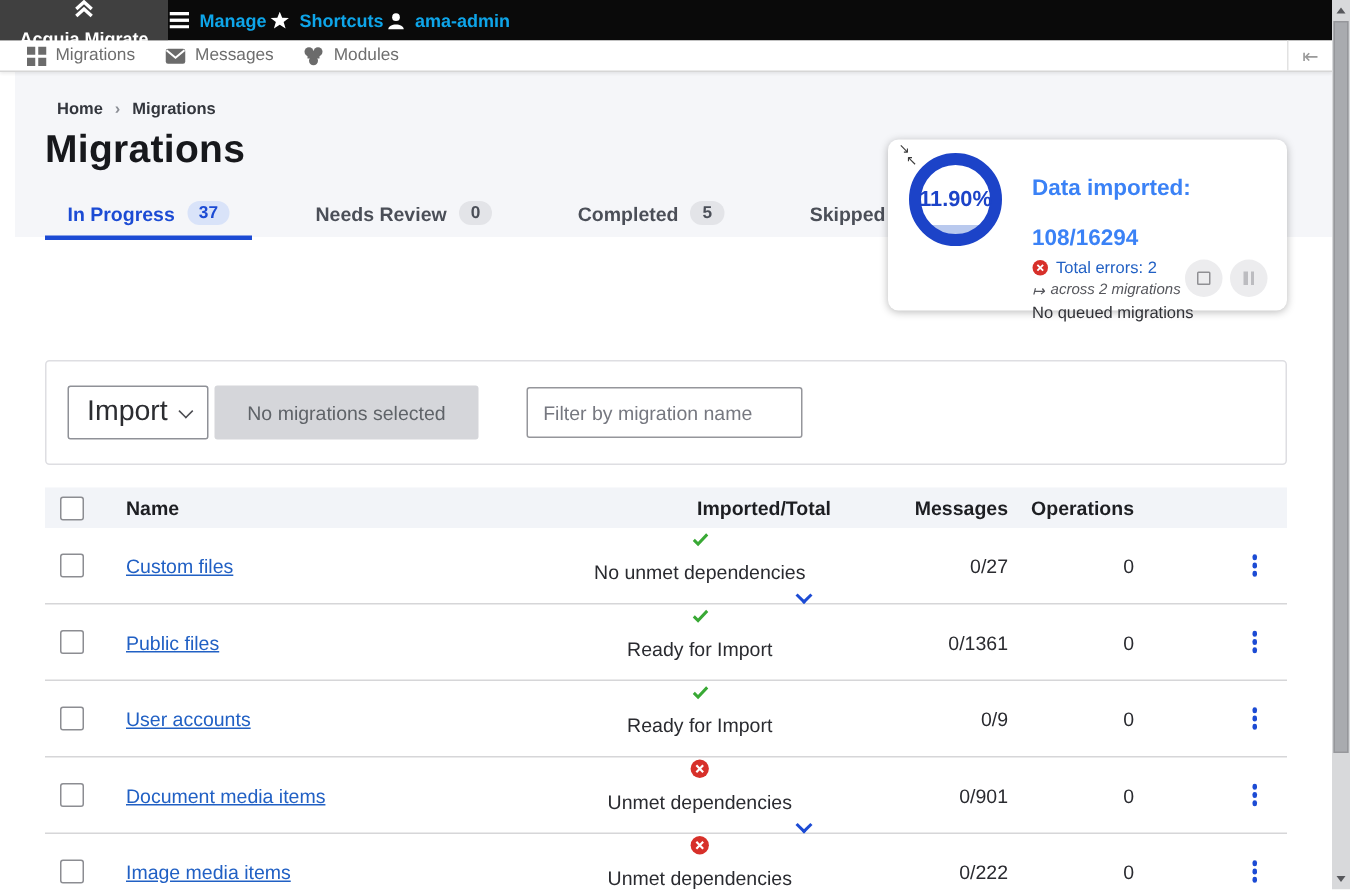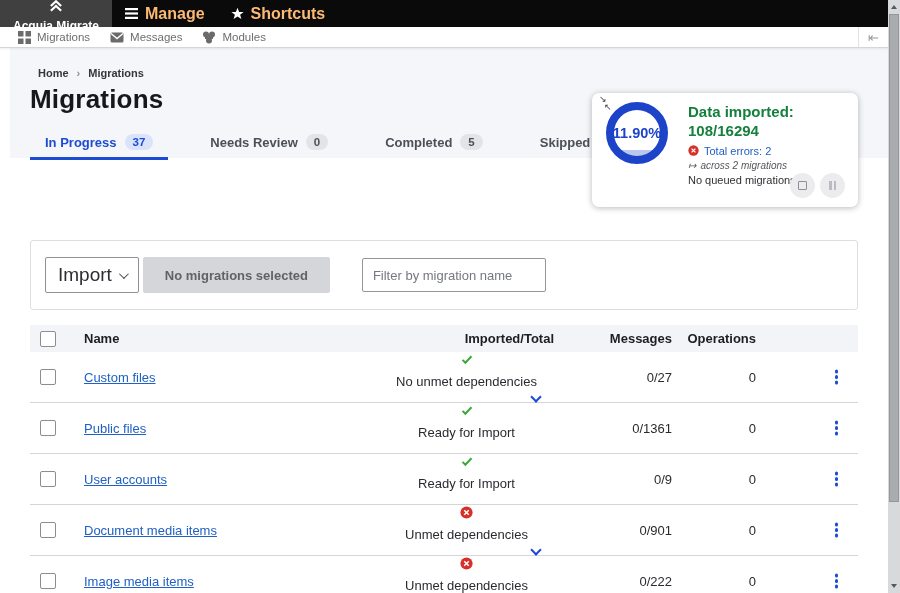--- a/index.html
+++ b/index.html
@@ -7,22 +7,22 @@
   body {
     position:relative; overflow:hidden; background:#fff;
     font-family:"Liberation Sans", sans-serif; color:#1b1b1f;
   }
 
   
   .topbar { position:absolute; top:0; left:0; width:888px; height:27px;
     background:#0a0a0a; display:flex; align-items:stretch; z-index:3; }
   .brand { background:#404040; display:flex; align-items:center; gap:7px;
     padding:0 13px; color:#ffffff; font-size:12px; font-weight:bold;flex-direction:column; }
-  .topitem { display:flex; align-items:center; gap:7px; padding:0 13px;
-    color:#fdba74; font-size:16px; font-weight:bold; }
+  .topitem { display:flex; align-items:center; gap:7px; padding:0 1px;
+    color:#0ea5e9; font-size:12px; font-weight:bold; }
   .topbar svg { display:block; }
 
   
   .toolbar { position:absolute; top:27px; left:0; width:888px; height:21px;
     background:#fff; border-bottom:1px solid #d6d6d6;
     box-shadow:0 1px 2px rgba(0,0,0,.07);
     display:flex; align-items:center; padding:0 0 0 8px; z-index:3; }
   .toolitem { display:flex; align-items:center; gap:6px; padding:0 10px;
     color:#6e6e6e; font-size:11.5px; height:100%; }
   .source-note { font-style:italic; color:#6b6b6b; font-size:11px; margin-left:18px; }
@@ -53,21 +53,21 @@
   .resize-ctl { position:absolute; left:4px; top:1px; width:18px; height:18px;
     color:#3c3c3c; font-size:9px; line-height:9px; }
   .resize-ctl .a1 { position:absolute; left:3px; top:1px; }
   .resize-ctl .a2 { position:absolute; left:8px; top:9px; }
   .ring { position:absolute; left:14px; top:9px; width:62px; height:62px;
     border:8px solid #1c43c8; border-radius:50%;
     background:linear-gradient(to top, #b9c9ee 0 13%, #fff 13%);
     display:flex; align-items:center; justify-content:center; }
   .ring-label { font-size:14.5px; font-weight:bold; color:#1c43c8; }
   .card-text { position:absolute; left:96px; top:10px; width:162px; }
-  .card-title { font-size:15px; font-weight:bold; color:#15803d; line-height:1.25; }
+  .card-title { font-size:15px; font-weight:bold; color:#3b82f6; line-height:1.25;margin-top:14px; }
   .errors-line { display:flex; align-items:center; gap:5px; margin-top:4px;
     font-size:11px; color:#2160c4; }
   .across-line { display:flex; align-items:center; gap:4px; margin-top:3px;
     font-size:10px; font-style:italic; color:#55565c; }
   .queue-line { margin-top:3px; font-size:11px; color:#2f3035; }
   .cbtn { position:absolute; bottom:9px; width:25px; height:25px; border-radius:50%;
     background:#ececee; display:flex; align-items:center; justify-content:center; border:none; }
   .cbtn.stop { right:43px; }
   .cbtn.pause { right:13px; }
   .stop-glyph { width:9px; height:9px; border:1.5px solid #8f8f93; border-radius:1px; }
@@ -77,21 +77,21 @@
   
   .filter-card { position:absolute; left:30px; top:192px; width:828px; height:70px;
     background:#fff; border:1px solid #dedee2; border-radius:3px;
     display:flex; align-items:center; padding:0 14px; }
   .import-btn { height:36px; background:#fff; border:1px solid #8f9197; border-radius:2px;
     font-size:19px; color:#2c2d31; padding:0 12px; display:flex; align-items:center; gap:7px;
     font-family:inherit; }
   .chev-sm { width:7px; height:7px; border-right:1.5px solid #4a4b50; border-bottom:1.5px solid #4a4b50;
     transform:rotate(45deg) translateY(-2px); }
   .selected-btn { height:36px; margin-left:4px; background:#d5d6da; border:none; border-radius:2px;
-    color:#5f6368; font-weight:bold; font-size:13px; padding:0 22px; font-family:inherit; }
+    color:#5f6368; font-weight:normal; font-size:13px; padding:0 22px; font-family:inherit; }
   .filter-input { margin-left:32px; width:184px; height:34px; border:1px solid #95969b;
     border-radius:2px; padding:0 10px; font-size:13px; font-family:inherit; color:#2c2d31; }
   .filter-input::placeholder { color:#767880; }
 
   
   .mig-table { position:absolute; left:30px; top:277px; width:828px; }
   .thead, .trow { display:grid; grid-template-columns:54px 1fr 175px 118px 84px 90px;
     align-items:center; padding-right:12px; }
   .thead { height:27px; background:#f2f4f8; font-size:13px; font-weight:bold; color:#1d1e22; }
   .trow { height:51px; border-bottom:1px solid #d6d6d8; font-size:13px; color:#2a2b30; }
@@ -143,20 +143,29 @@
     <span>Manage</span>
   </div>
   <div class="topitem">
     <span>
       <svg class="ic" width="13" height="13" viewBox="0 0 16 15">
         <path d="M8 0.5 L10 5.5 L15.5 5.7 L11.2 9 L12.8 14.3 L8 11.2 L3.2 14.3 L4.8 9 L0.5 5.7 L6 5.5 Z" fill="#fff"></path>
       </svg>
     </span>
     <span>Shortcuts</span>
   </div>
+  <div class="topitem">
+    <span>
+      <svg class="ic" width="12" height="12" viewBox="0 0 14 14">
+        <circle cx="7" cy="4" r="3" fill="#fff"></circle>
+        <path d="M1 13.5 C1 8.5 13 8.5 13 13.5 Z" fill="#fff"></path>
+      </svg>
+    </span>
+    <span>ama-admin</span>
+  </div>
 </div>
 
 <div class="toolbar">
   <div class="toolitem">
     <span>
       <svg class="ic" width="13" height="13" viewBox="0 0 13 13">
         <rect x="0" y="0" width="5.5" height="5.5" fill="#6b6b6b"></rect>
         <rect x="7.5" y="0" width="5.5" height="5.5" fill="#6b6b6b"></rect>
         <rect x="0" y="7.5" width="5.5" height="5.5" fill="#6b6b6b"></rect>
         <rect x="7.5" y="7.5" width="5.5" height="5.5" fill="#6b6b6b"></rect>

